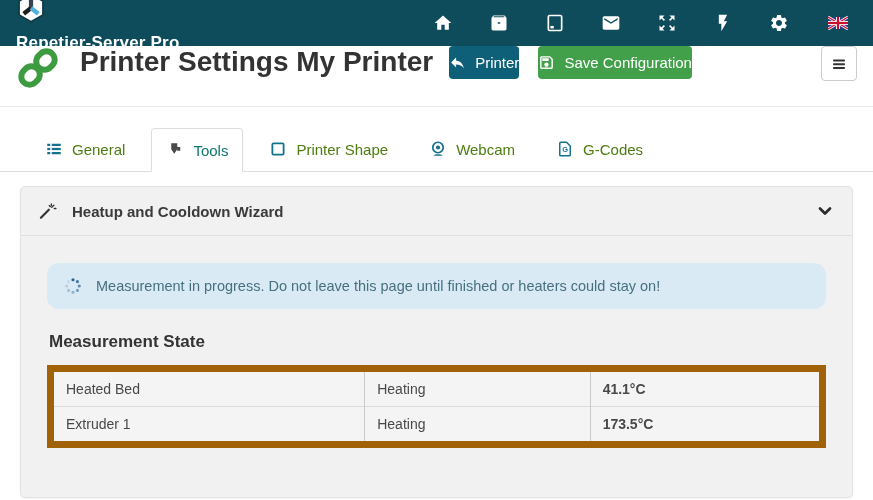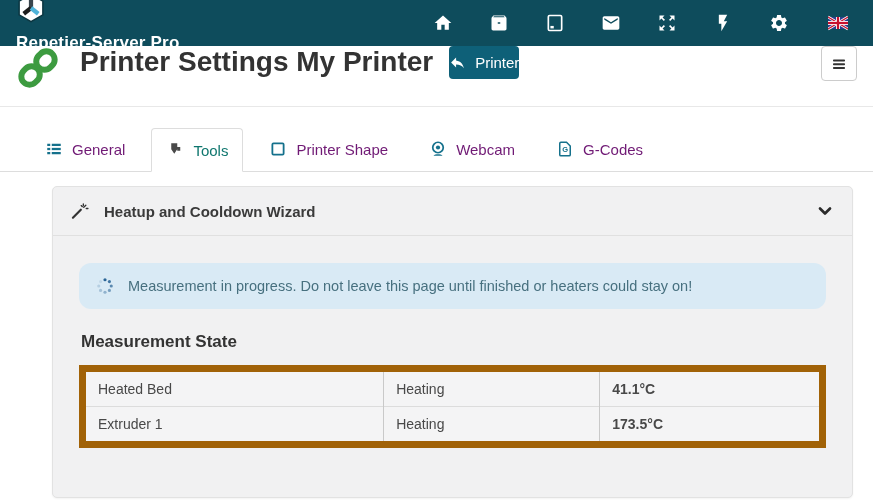--- a/index.html
+++ b/index.html
@@ -34,32 +34,32 @@
   .btn-save { background:#41a049; }
   .btn-menu { margin-left:auto; width:36px; height:35px; background:#fff;
     border:1px solid #ccc; border-radius:4px; display:flex; align-items:center;
     justify-content:center; cursor:pointer; }
   .btn-menu svg { width:18px; height:18px; fill:#333; }
 
   
   .tabs { display:flex; align-items:flex-end; padding:20px 0 0 30px;
     border-bottom:1px solid #ddd; background:#fff; }
   .tab { height:44px; display:flex; align-items:center; gap:9px; padding:0 14px;
-    margin-right:11px; font-size:15px; color:#701a75; cursor:pointer;
+    margin-right:11px; font-size:15px; color:#4d7c0f; cursor:pointer;
     border:1px solid transparent; }
   .tab svg { width:18px; height:18px; }
   .tab .tsvg-fill { fill:#15718c; } .tab .tsvg-stroke { stroke:#15718c; }
   .tab.active { background:#fff; border:1px solid #ddd; border-bottom:1px solid #fff;
     border-radius:4px 4px 0 0; margin-bottom:-1px; color:#0f766e; }
   .tab.active .tsvg-fill { fill:#4a4a4a; }
 
   
   .content { padding:14px 20px; background:#fff; }
   .panel { background:#f1f1f2; border:1px solid #e2e2e2; border-radius:5px;
-    box-shadow:0 1px 2px rgba(0,0,0,.05);margin-left:32px; }
+    box-shadow:0 1px 2px rgba(0,0,0,.05); }
   .panel-header { display:flex; align-items:center; gap:14px; height:49px;
     padding:0 17px; border-bottom:1px solid #e0e0e0; cursor:pointer; }
   .panel-header svg.wand { width:20px; height:20px; }
   .panel-title { font-size:15px; font-weight:bold; color:#3a3a3a; }
   .panel-chevron { margin-left:auto; width:20px; height:20px; cursor:pointer; }
   .panel-body { padding:27px 26px 49px 26px; }
 
   .alert-info { background:#d9eaf5; border-radius:12px; padding:13px 16px;
     display:flex; align-items:center; gap:13px; color:#47707f; font-size:14.5px; }
   .spinner { width:20px; height:20px; flex:0 0 auto;
@@ -149,20 +149,26 @@
         <rect x="15" y="2" width="18" height="21" rx="9"></rect>
         <rect x="15" y="25" width="18" height="21" rx="9"></rect>
       </g>
     </svg>
     <span class="page-title">Printer Settings My Printer</span>
     <button class="btn btn-printer">
       <svg viewBox="0 0 24 24">
           <path d="M10 9V5l-7 7 7 7v-4.1c5 0 8.5 1.6 11 5.1-1-5-4-10-11-11z"></path>
         </svg>
       <span>Printer</span>
+    </button>
+    <button class="btn btn-save">
+      <svg viewBox="0 0 24 24">
+          <path d="M17 3H5c-1.11 0-2 .9-2 2v14c0 1.1.89 2 2 2h14c1.1 0 2-.9 2-2V7l-4-4zm2 16H5V5h11.17L19 7.83V19zm-7-7c-1.66 0-3 1.34-3 3s1.34 3 3 3 3-1.34 3-3-1.34-3-3-3zM6 6h9v4H6z"></path>
+        </svg>
+      <span>Save Configuration</span>
     </button>
     <button class="btn-menu">
       <svg viewBox="0 0 24 24">
         <rect x="4" y="6" width="16" height="2.6" rx="1"></rect>
           <rect x="4" y="11" width="16" height="2.6" rx="1"></rect>
           <rect x="4" y="16" width="16" height="2.6" rx="1"></rect>
       </svg>
     </button>
   </div>
 

